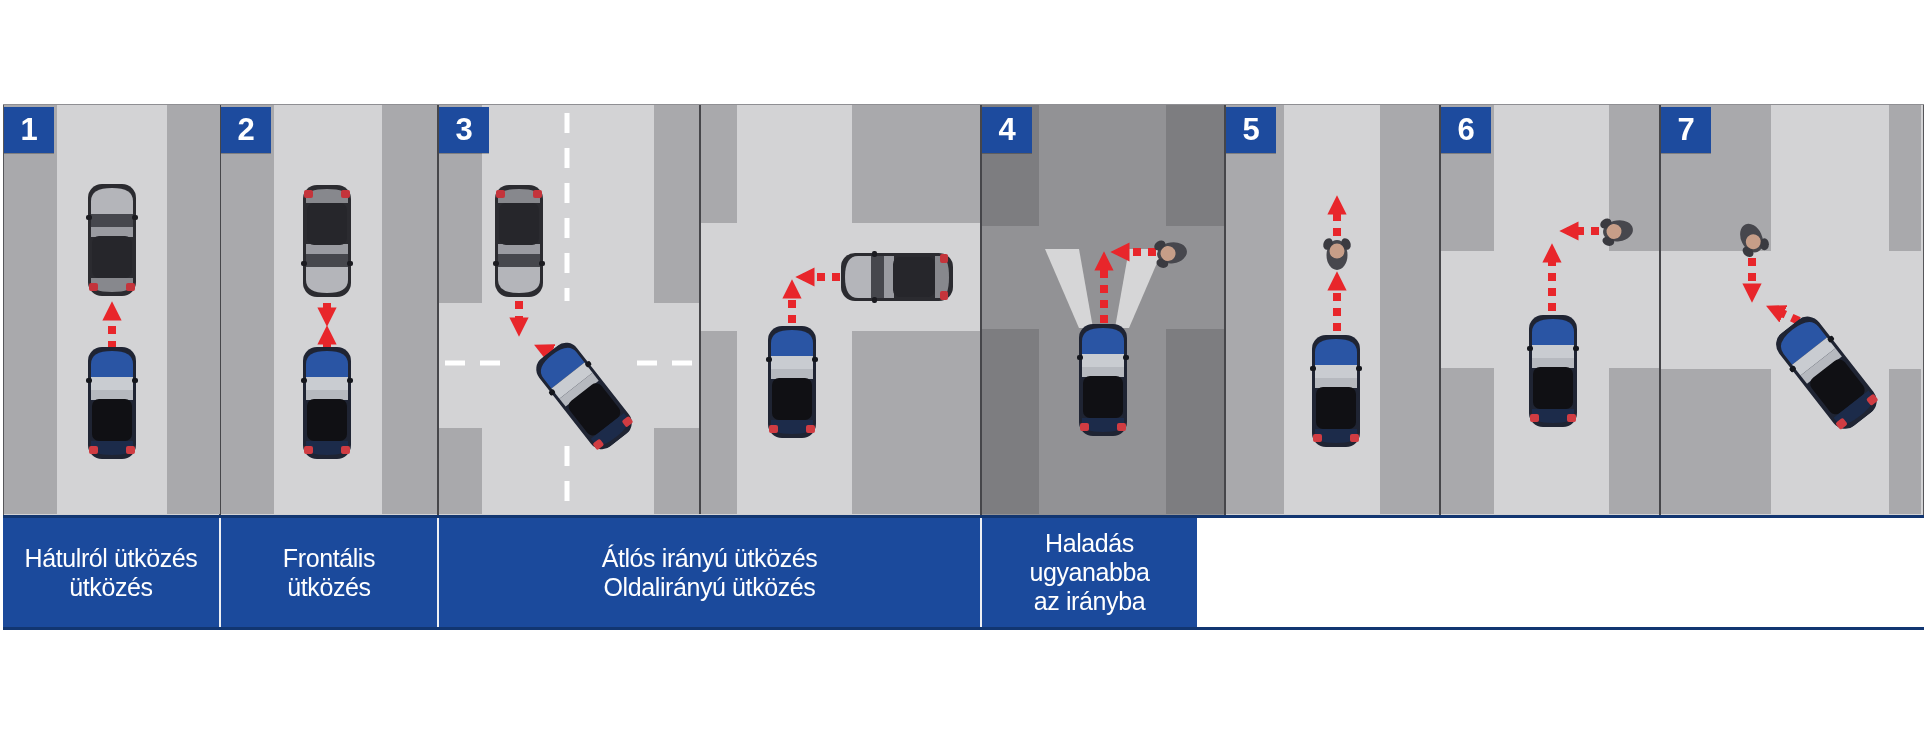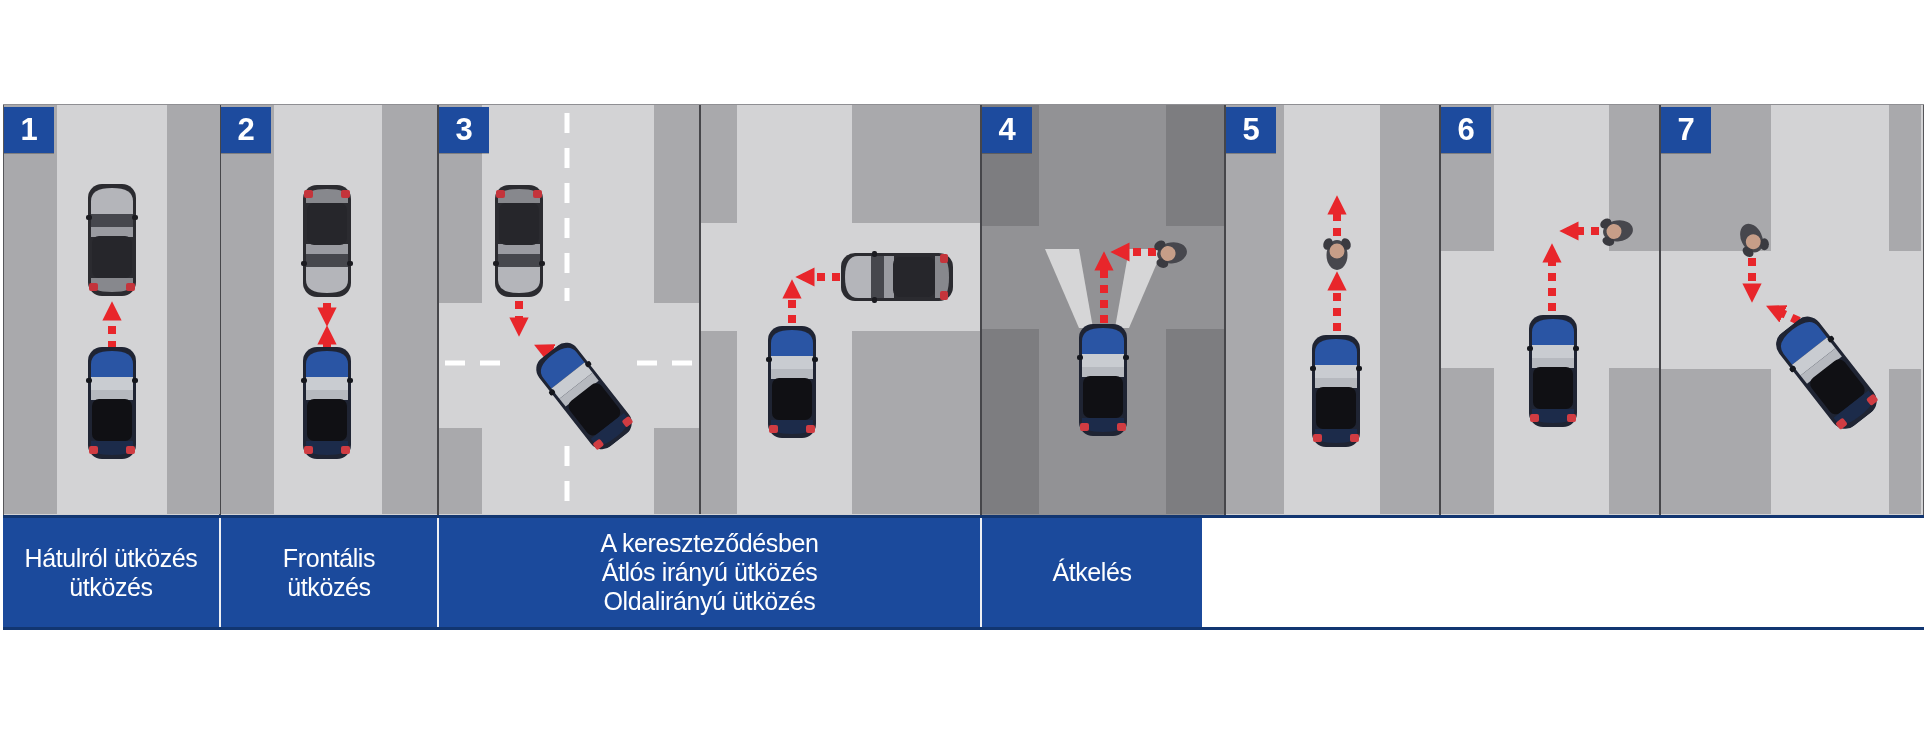--- a/index.html
+++ b/index.html
@@ -210,25 +210,24 @@
         <span>Hátulról ütközés</span>
         <span>ütközés</span>
         <span></span>
       </div>
       <div class="caption w2">
         <span>Frontális</span>
         <span>ütközés</span>
         <span></span>
       </div>
       <div class="caption w3">
-        <span>A kereszteződésben</span>
         <span>Átlós irányú ütközés</span>
         <span>Oldalirányú ütközés</span>
       </div>
-      <div class="caption w6">
-        <span>Átkelés</span>
-        <span></span>
-        <span></span>
+      <div class="caption w5">
+        <span>Haladás</span>
+        <span>ugyanabba</span>
+        <span>az irányba</span>
       </div>
     </div>
 
   </div>
 </div>
 
 </body></html>

